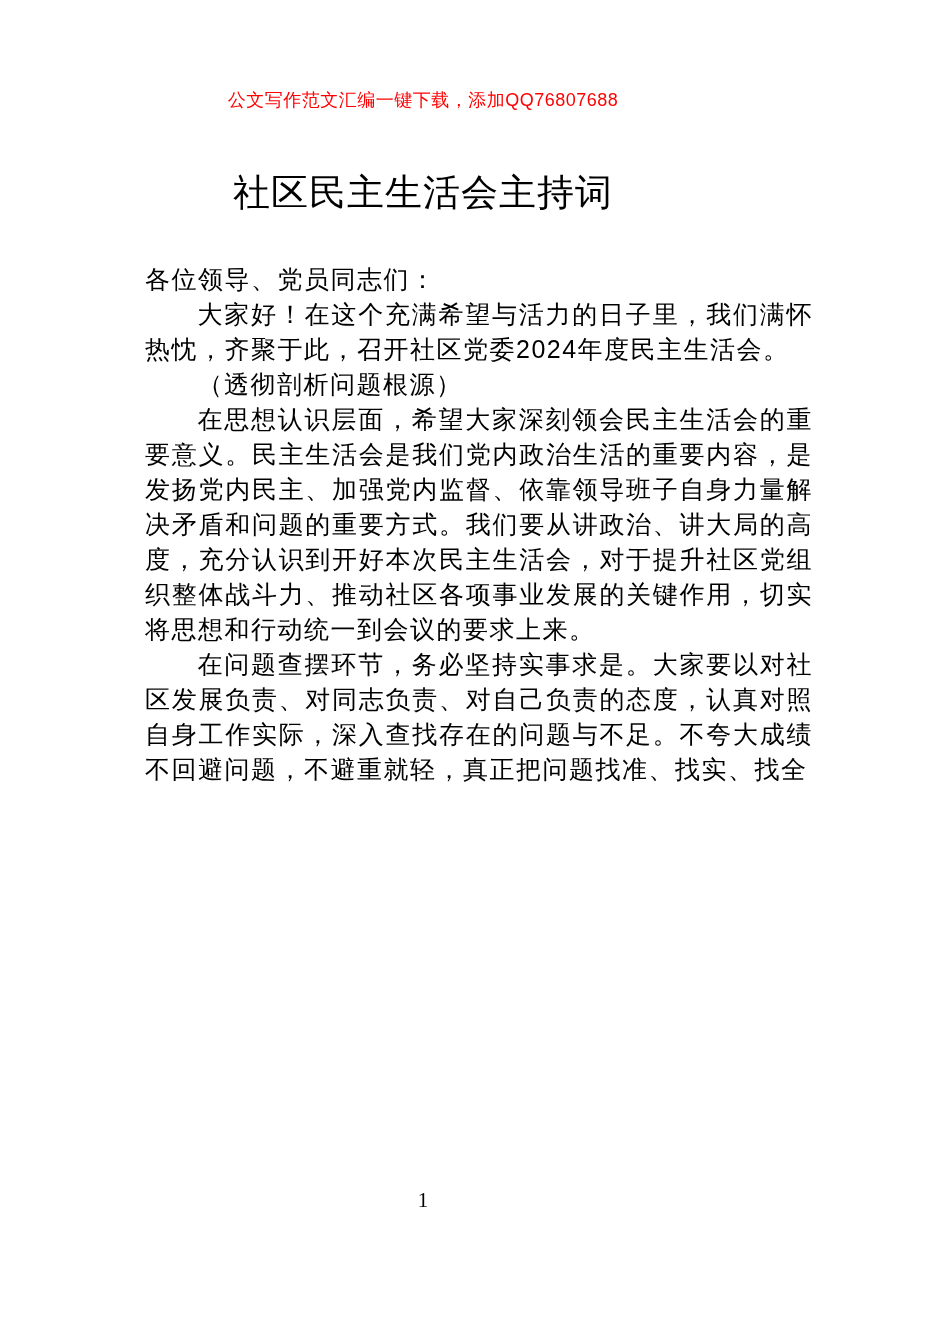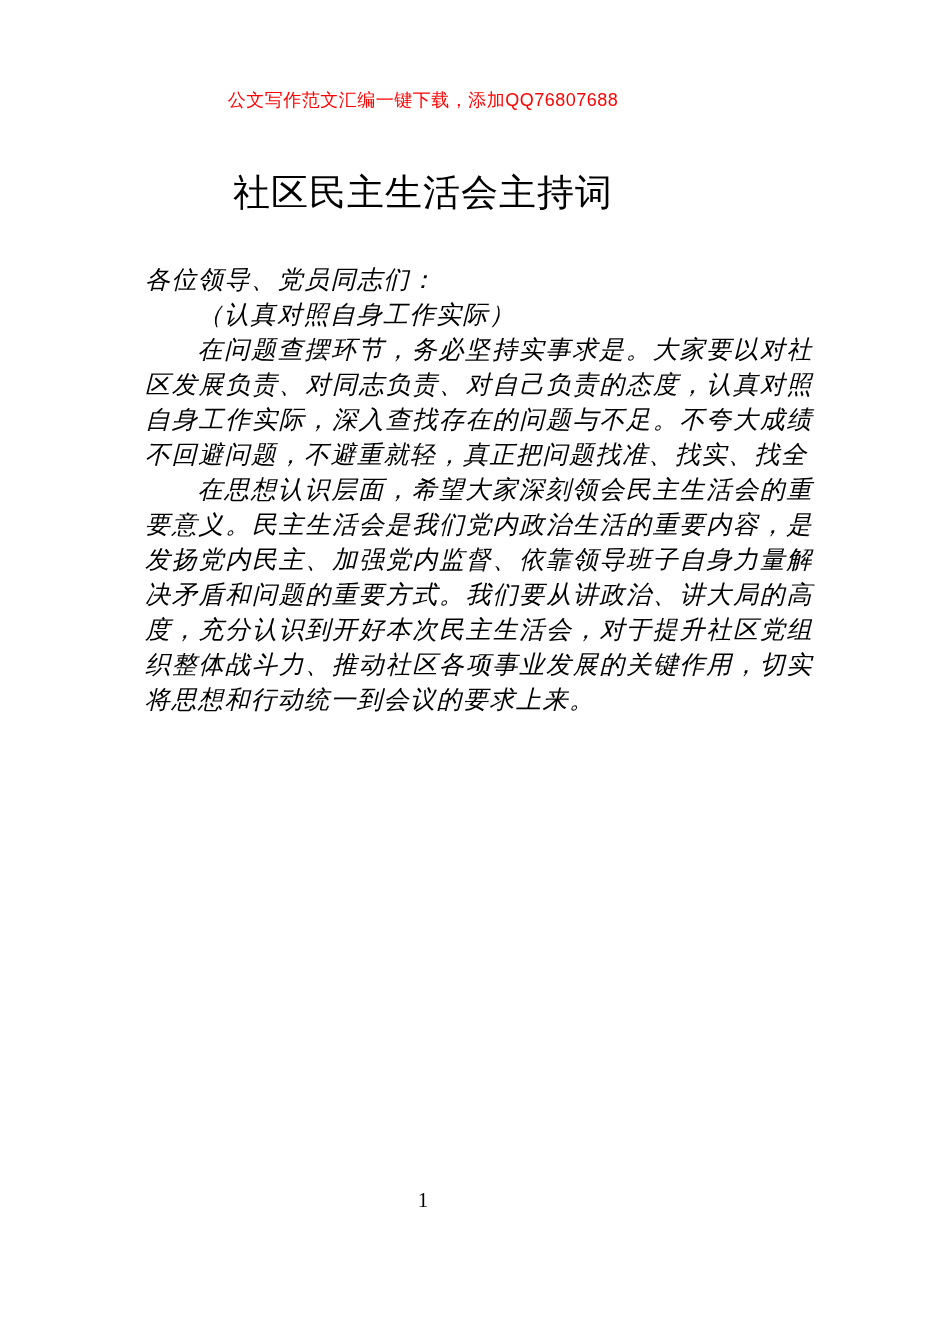--- a/index.html
+++ b/index.html
@@ -41,21 +41,20 @@
   .doc-body {
     position: absolute;
     top: 262px;
     left: 145px;
     width: 668px;
     font-size: 25px;
     line-height: 35px;
     letter-spacing: 1.5px;
     text-align: justify;
     color: #000000;
-    font-style: italic;
   }
   .para {
     margin: 0;
     padding: 0;
   }
   .para.indent {
     text-indent: 2.1em;
   }
   .page-number {
     position: absolute;
@@ -72,20 +71,21 @@
 <body>
 
 <div class="page">
 
   <div class="promo-banner" style="color: rgb(255, 0, 0);">公文写作范文汇编一键下载，添加QQ76807688</div>
 
   <h1 class="doc-title">社区民主生活会主持词</h1>
 
   <div class="doc-body">
       <p class="para">各位领导、党员同志们：</p>
-      <p class="para indent">（认真对照自身工作实际）</p>
+      <p class="para indent">大家好！在这个充满希望与活力的日子里，我们满怀热忱，齐聚于此，召开社区党委2024年度民主生活会。</p>
+      <p class="para indent">（透彻剖析问题根源）</p>
+      <p class="para indent">在思想认识层面，希望大家深刻领会民主生活会的重要意义。民主生活会是我们党内政治生活的重要内容，是发扬党内民主、加强党内监督、依靠领导班子自身力量解决矛盾和问题的重要方式。我们要从讲政治、讲大局的高度，充分认识到开好本次民主生活会，对于提升社区党组织整体战斗力、推动社区各项事业发展的关键作用，切实将思想和行动统一到会议的要求上来。</p>
       <p class="para indent">在问题查摆环节，务必坚持实事求是。大家要以对社区发展负责、对同志负责、对自己负责的态度，认真对照自身工作实际，深入查找存在的问题与不足。不夸大成绩不回避问题，不避重就轻，真正把问题找准、找实、找全</p>
-      <p class="para indent">在思想认识层面，希望大家深刻领会民主生活会的重要意义。民主生活会是我们党内政治生活的重要内容，是发扬党内民主、加强党内监督、依靠领导班子自身力量解决矛盾和问题的重要方式。我们要从讲政治、讲大局的高度，充分认识到开好本次民主生活会，对于提升社区党组织整体战斗力、推动社区各项事业发展的关键作用，切实将思想和行动统一到会议的要求上来。</p>
     </div>
 
   <div class="page-number">1</div>
 
 </div>
 
 </body></html>

